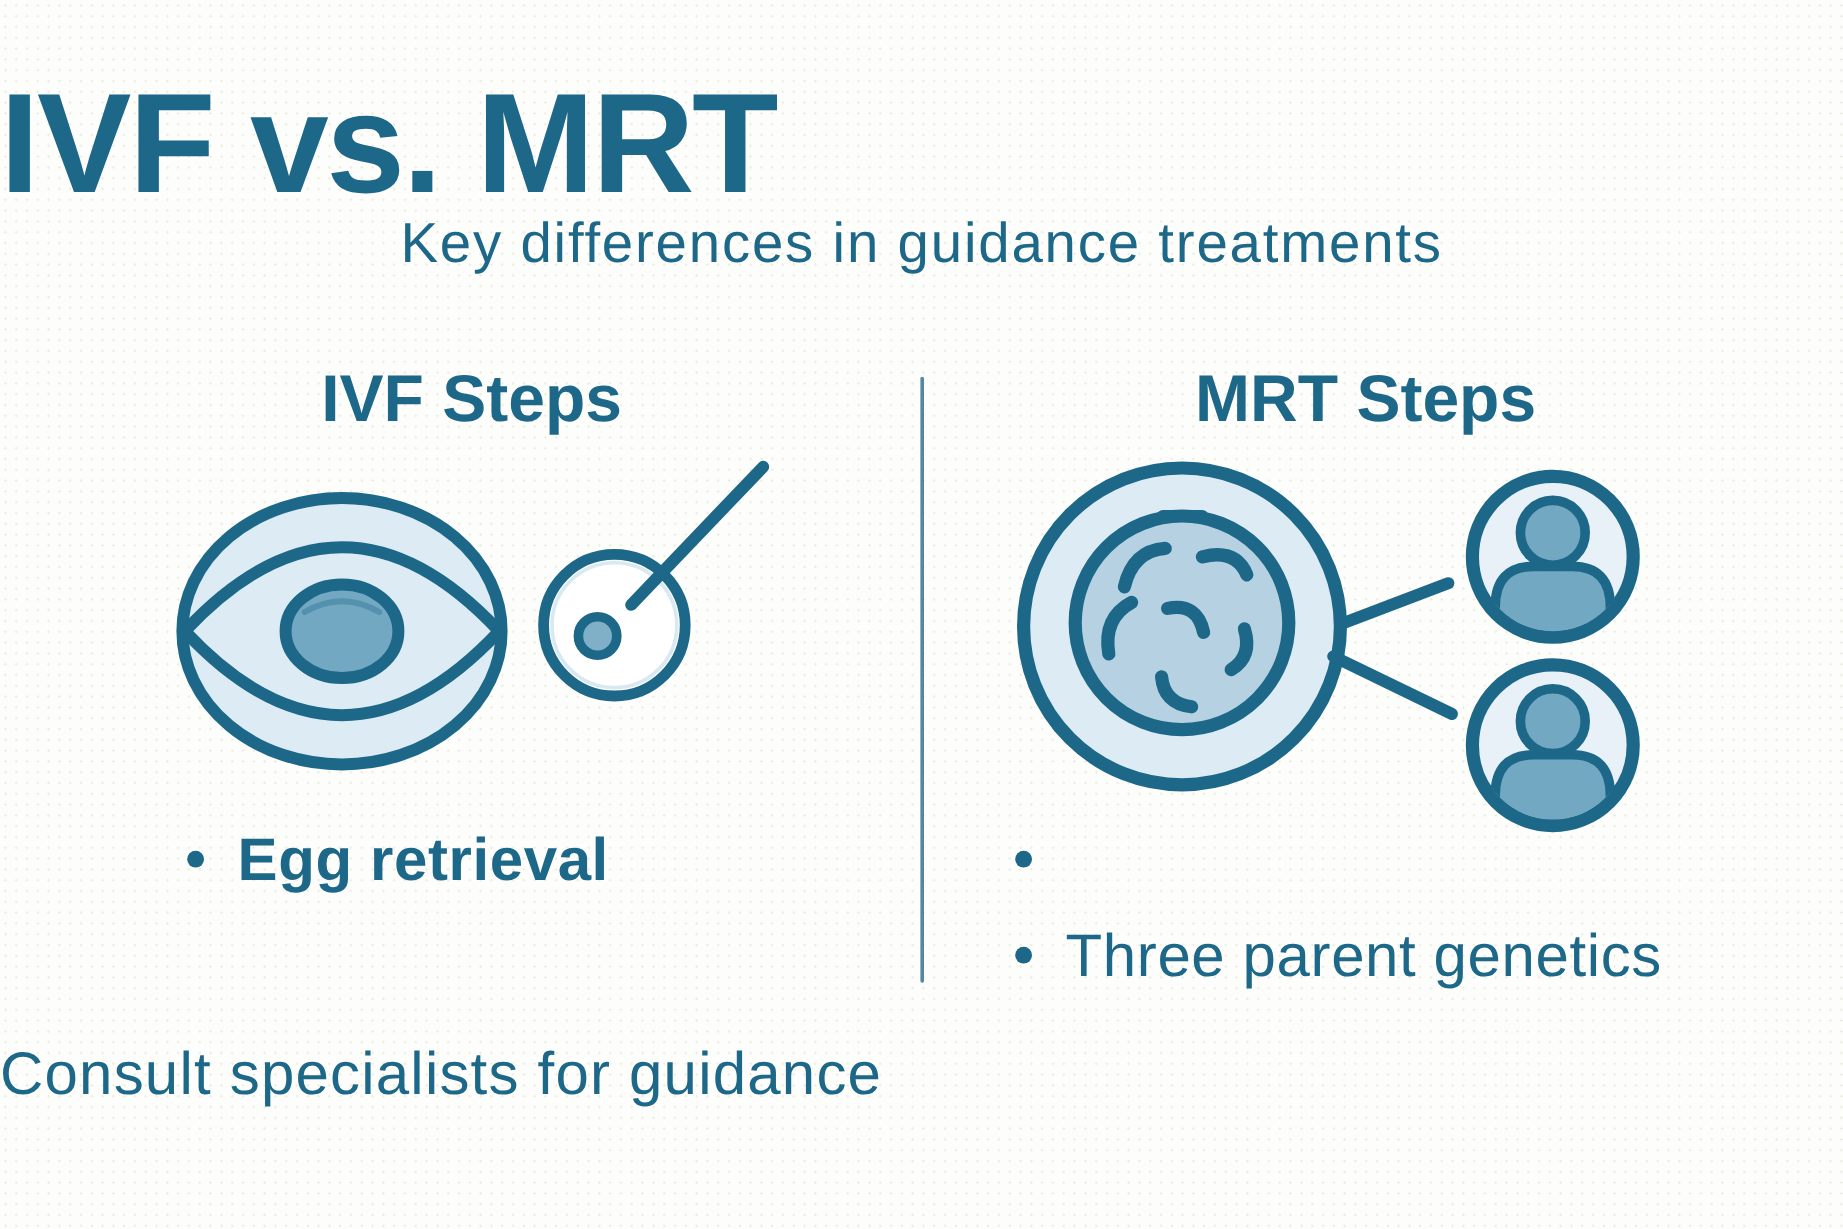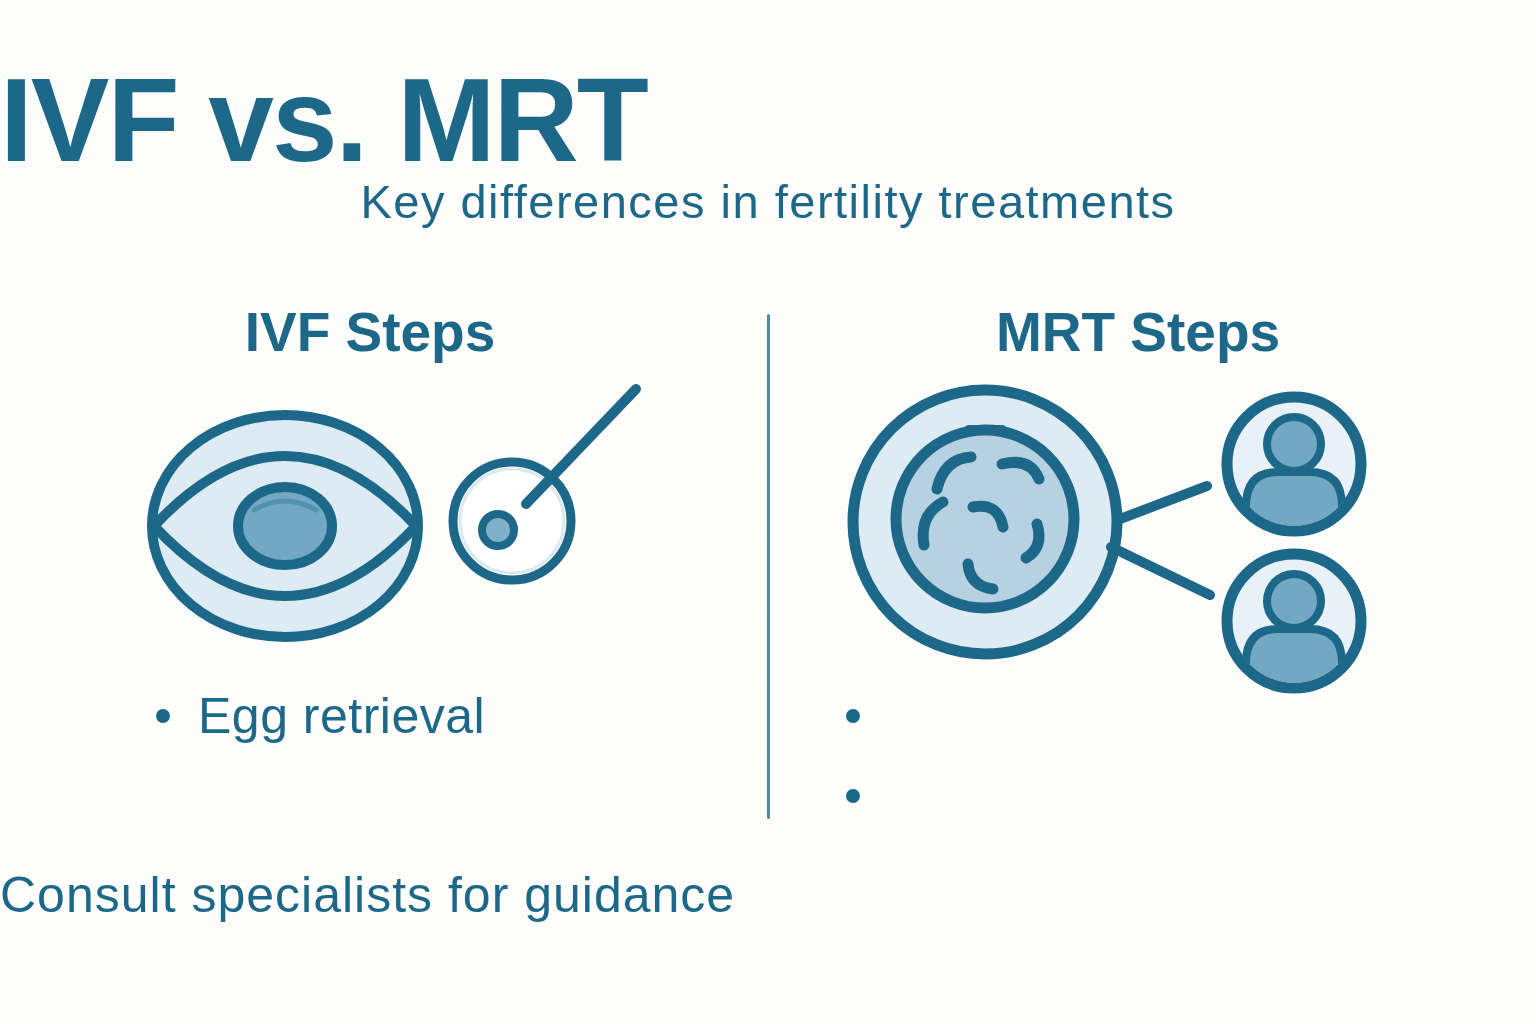--- a/index.html
+++ b/index.html
@@ -28,55 +28,55 @@
   .subtitle{
     position:absolute; top:174px; left:0; width:1536px;
     text-align:center; font-size:47px; font-weight:normal;
     letter-spacing:1.5px;
   }
   .col-header{
     position:absolute; top:300px;
     font-size:55px; font-weight:bold; text-align:center;
     letter-spacing:0px;
   }
-  .col-header.ivf{ left:73px;  width:594px; }
+  .col-header.ivf{ left:96px;  width:594px; }
   .col-header.mrt{ left:844px; width:588px; }
   .divider{
     position:absolute; left:767px; top:314px;
     width:3px; height:505px; background:#35738f;
     border-radius:2px; opacity:.85;
   }
   .icon-block{ position:absolute; }
   .icon-block.left { left:130px; top:378px; width:520px; height:300px; }
   .icon-block.right{ left:840px; top:382px; width:560px; height:322px; }
   svg{ display:block; width:100%; height:100%; }
   .stroke{ stroke:var(--ink); fill:none; stroke-linecap:round; }
   .bullet-list{
     position:absolute; top:676px; display:flex; flex-direction:column;
   }
-  .bullet-list.left { left:150px; width:620px; }
+  .bullet-list.left { left:150px; width:620px;font-weight:bold; }
   .bullet-list.right{ left:840px; width:640px; }
   .bullet-row{
     display:flex; align-items:center; height:80px;
     font-size:50px; letter-spacing:0.5px; white-space:nowrap;
   }
   .bullet-dot{
     width:14px; height:14px; border-radius:50%;
     background:var(--ink); margin:0 28px 0 6px; flex:0 0 auto;
   }
   .footer{
     position:absolute; top:866px; left:0; width:1536px;
     text-align:left; font-size:50px; letter-spacing:1px;
   }
 </style>
 </head>
 <body>
 
 <div class="title">IVF vs. MRT</div>
-<div class="subtitle">Key differences in fertility treatments</div>
+<div class="subtitle">Key differences in guidance treatments</div>
 
 <div class="col-header ivf">IVF Steps</div>
 <div class="col-header mrt">MRT Steps</div>
 
 <div class="divider"></div>
 
 <div class="icon-block left">
   <svg viewBox="0 0 520 300">
     <g>
       <ellipse cx="155" cy="148" rx="133" ry="111" fill="var(--light-fill)" stroke="var(--ink)" stroke-width="10"></ellipse>
@@ -142,16 +142,17 @@
     <span>Egg retrieval</span>
   </div>
 </div>
 
 <div class="bullet-list right">
   <div class="bullet-row">
     <span class="bullet-dot"></span>
   </div>
   <div class="bullet-row">
     <span class="bullet-dot"></span>
+    <span>Three parent genetics</span>
   </div>
 </div>
 
 <div class="footer">Consult specialists for guidance</div>
 
 </body></html>

